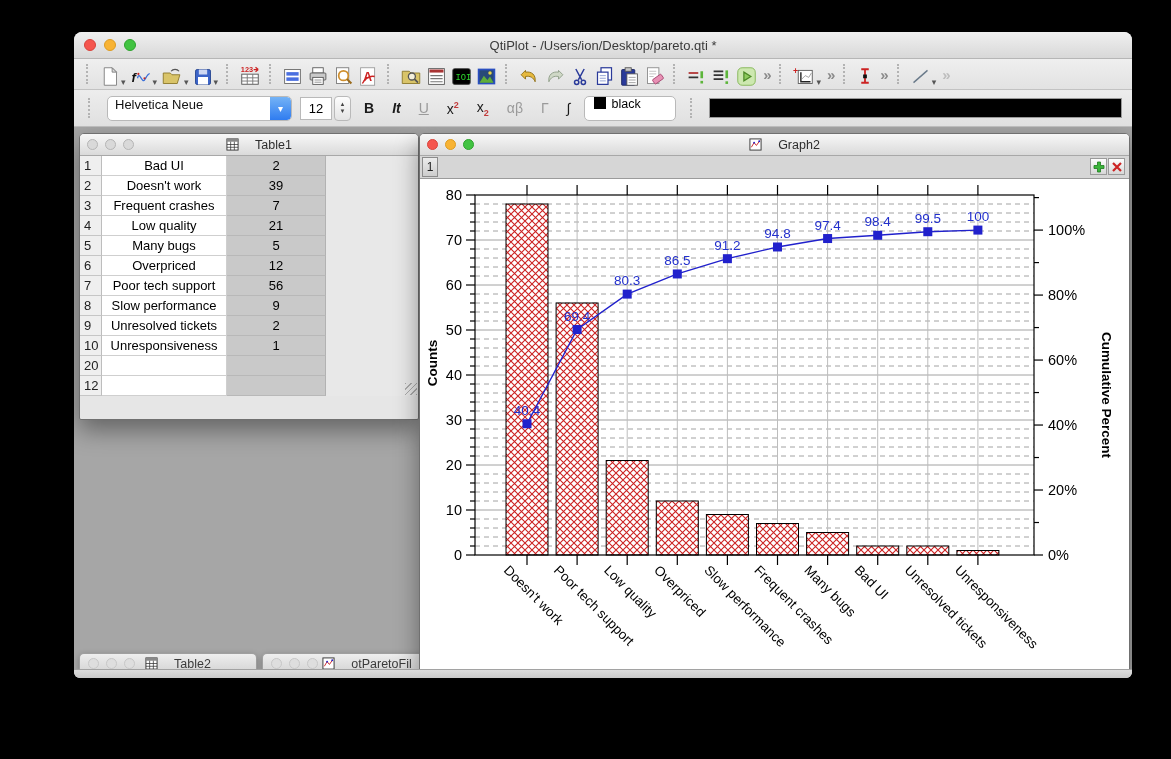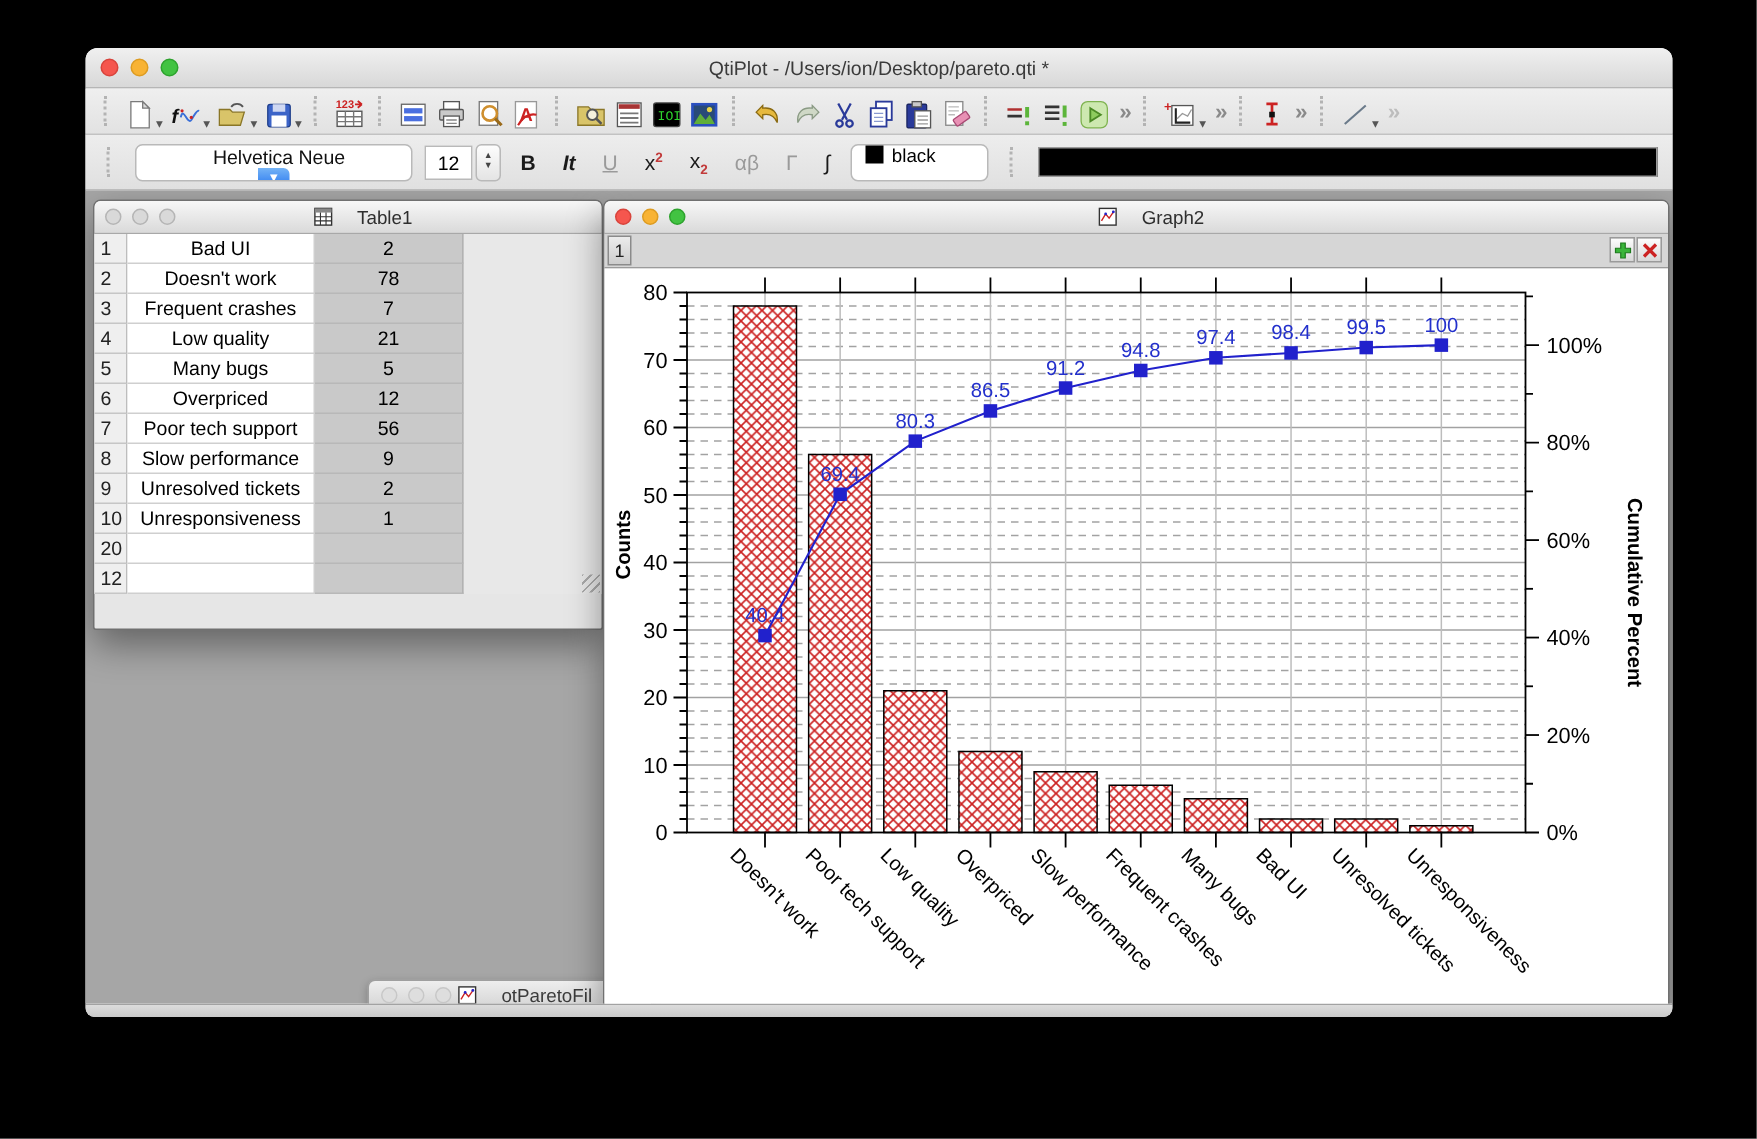--- a/index.html
+++ b/index.html
@@ -1,18 +1,18 @@
 <!DOCTYPE html>
 <html><head>
 <meta charset="utf-8">
 <style>
   html,body{margin:0;padding:0;}
   body{width:1171px;height:759px;background:#000;position:relative;overflow:hidden;
        font-family:"Liberation Sans",sans-serif;-webkit-font-smoothing:antialiased;}
-  .app{position:absolute;left:57px;top:32px;width:1058px;height:646px;
+  .app{position:absolute;left:74px;top:32px;width:1058px;height:646px;
        background:#e7e7e7;border-radius:8px 8px 6px 6px;
        box-shadow:0 22px 50px rgba(0,0,0,.6);display:flex;flex-direction:column;}
   
   .titlebar{height:26px;background:linear-gradient(#f0f0f0,#d8d8d8);
             border-bottom:1px solid #b6b6b6;border-radius:8px 8px 0 0;
             display:flex;align-items:center;position:relative;flex:0 0 auto;}
   .lights{position:absolute;left:10px;top:7px;display:flex;gap:8px;}
   .light{width:12px;height:12px;border-radius:50%;box-sizing:border-box;}
   .l-close{background:#f5564e;border:1px solid #d8443c;}
   .l-min{background:#f8b334;border:1px solid #dd9c22;}
@@ -29,21 +29,21 @@
         align-items:flex-end;justify-content:center;cursor:default;}
   .tbtn svg{display:block;}
   .dd{font-size:9px;color:#555;line-height:10px;margin-left:1px;}
   .ovf{color:#8a8a8a;font-size:15px;font-weight:bold;letter-spacing:-2px;padding:0 4px;}
   .ovf.dim{color:#bdbdbd;}
   
   .fmtbar{height:36px;background:linear-gradient(#ededed,#e0e0e0);
           border-bottom:1px solid #bcbcbc;display:flex;align-items:center;
           padding:0 8px;gap:8px;flex:0 0 auto;}
   .fontcombo{width:183px;height:23px;background:#fff;border:1px solid #b9b9b9;
-             border-radius:5px;display:flex;align-items:center;overflow:hidden;flex-direction:column;}
+             border-radius:5px;display:flex;align-items:flex-start;overflow:hidden;}
   .fontcombo .name{flex:1;font-size:13px;padding-left:7px;color:#111;}
   .fontcombo .blue{width:21px;height:100%;background:linear-gradient(#74b3f6,#2f7cf0);
              color:#fff;font-size:10px;display:flex;align-items:center;justify-content:center;
              border-radius:0 4px 4px 0;}
   .sizebox{width:30px;height:21px;background:#fff;border:1px solid #b9b9b9;
            font-size:13px;display:flex;align-items:center;justify-content:center;}
   .spin{width:15px;height:23px;background:linear-gradient(#fdfdfd,#e4e4e4);
         border:1px solid #b9b9b9;border-radius:4px;display:flex;flex-direction:column;
         align-items:center;justify-content:center;font-size:6px;color:#444;line-height:7px;}
   .fbtn{background:none;border:none;font-size:14px;color:#1a1a1a;padding:0 5px;cursor:default;}
@@ -356,21 +356,21 @@
       </div>
       <div class="tbody" id="table1-body">
         <div class="trow">
             <div class="cell c-num">1</div>
             <div class="cell c-complaint">Bad UI</div>
             <div class="cell c-count">2</div>
           </div>
           <div class="trow">
             <div class="cell c-num">2</div>
             <div class="cell c-complaint">Doesn't work</div>
-            <div class="cell c-count">78</div>
+            <div class="cell c-count">39</div>
           </div>
           <div class="trow">
             <div class="cell c-num">3</div>
             <div class="cell c-complaint">Frequent crashes</div>
             <div class="cell c-count">7</div>
           </div>
           <div class="trow">
             <div class="cell c-num">4</div>
             <div class="cell c-complaint">Low quality</div>
             <div class="cell c-count">21</div>
@@ -412,20 +412,35 @@
           </div>
           <div class="trow">
             <div class="cell c-num">12</div>
             <div class="cell c-complaint"></div>
             <div class="cell c-count"></div>
           </div>
           <div class="grip"></div>
       </div>
     </div>
 
+    <div class="minwin" style="left:5px;top:526px;width:178px;">
+      <div class="wlights">
+        <span class="wlight l-faint"></span>
+        <span class="wlight l-faint"></span>
+        <span class="wlight l-faint"></span>
+      </div>
+      <div class="wname" style="margin:0 auto;">
+        <svg width="13" height="13" viewBox="0 0 14 14">
+            <rect x="1" y="1" width="12" height="12" fill="#fff" stroke="#333"></rect>
+            <rect x="1" y="1" width="12" height="3" fill="#888"></rect>
+            <path d="M1 7h12M1 10h12M5 4v9M9 4v9" stroke="#333" stroke-width=".8"></path>
+          </svg>
+        <span>Table2</span>
+      </div>
+    </div>
 
     <div class="minwin" style="left:188px;top:526px;width:190px;">
       <div class="wlights">
         <span class="wlight l-faint"></span>
         <span class="wlight l-faint"></span>
         <span class="wlight l-faint"></span>
       </div>
       <div class="wname" style="margin:0 auto;">
         <svg width="13" height="13" viewBox="0 0 14 14">
             <rect x="1" y="1" width="12" height="12" fill="#fff" stroke="#333"></rect>

